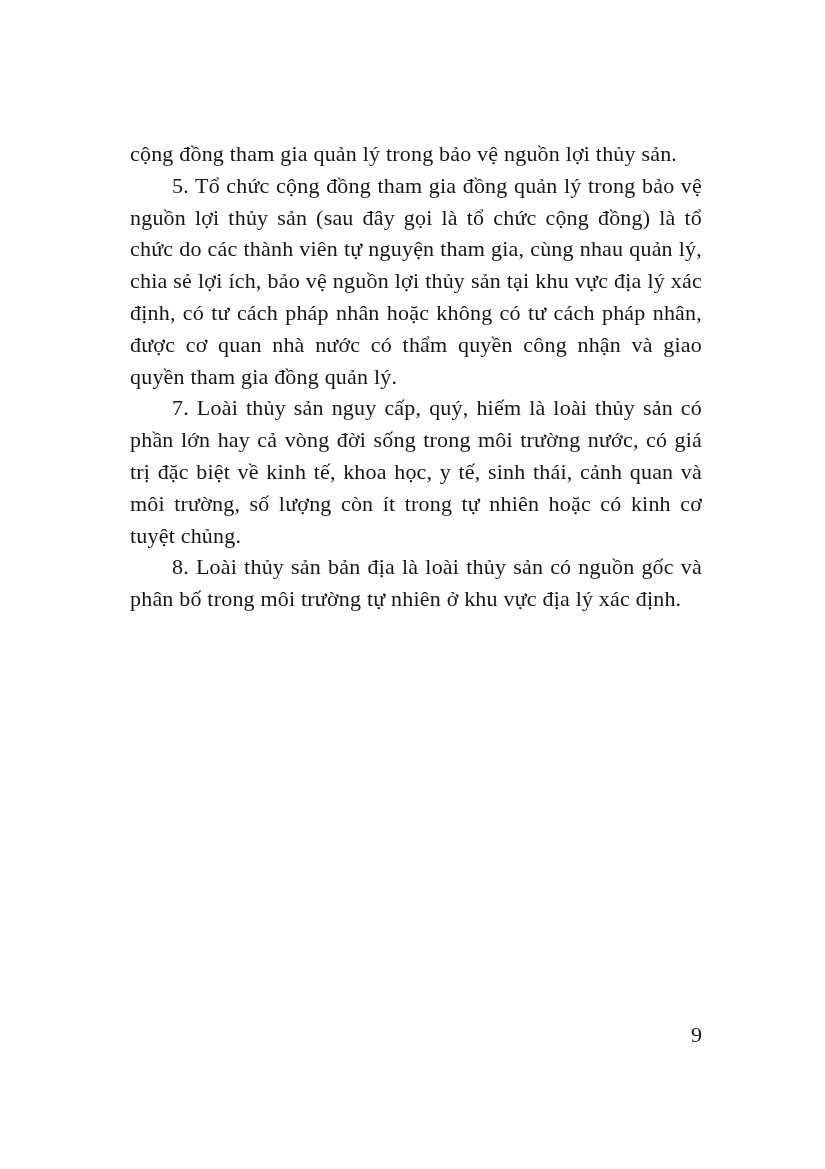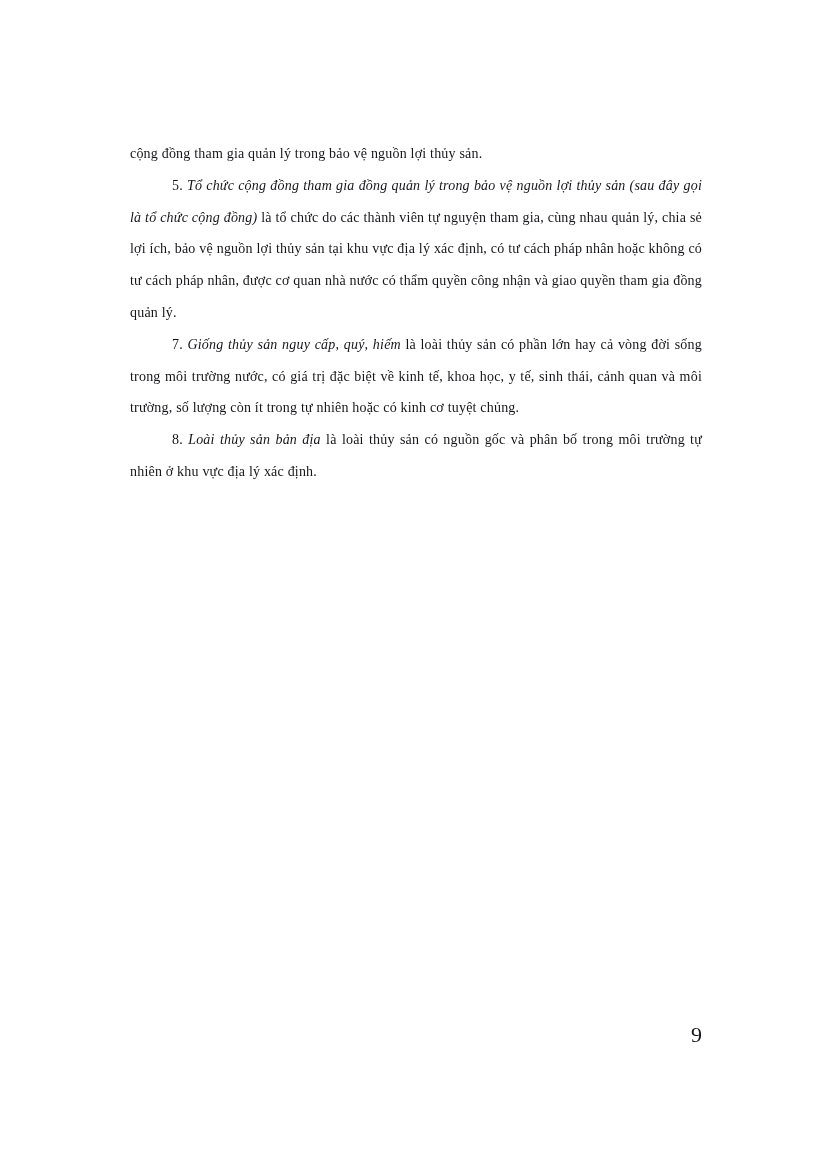--- a/index.html
+++ b/index.html
@@ -14,49 +14,48 @@
     background: #ffffff;
     overflow: hidden;
     font-family: "Liberation Serif", "DejaVu Serif", serif;
     color: #16161a;
   }
   .text-block {
     position: absolute;
     left: 130px;
     top: 138px;
     width: 572px;
-    font-size: 14px;
+    font-size: 22px;
     line-height: 31.8px;
     text-align: justify;
     letter-spacing: 0.2px;
   }
   .para {
     margin: 0;
     padding: 0;
   }
   .para.indent {
     text-indent: 42px;
   }
   .italic {
-    font-style: italic;
   }
   .page-number {
     position: absolute;
     left: 130px;
     top: 1022px;
     width: 572px;
     text-align: right;
     font-size: 22px;
     color: #16161a;
   }
 </style>
 </head>
 <body>
 
 <div class="page">
   <div class="text-block">
       <p class="para"><span>cộng đồng tham gia quản lý trong bảo vệ nguồn lợi thủy sản.</span></p>
       <p class="para indent"><span>5. </span><span class="italic">Tổ chức cộng đồng tham gia đồng quản lý trong bảo vệ nguồn lợi thủy sản (sau đây gọi là tổ chức cộng đồng)</span><span> là tổ chức do các thành viên tự nguyện tham gia, cùng nhau quản lý, chia sẻ lợi ích, bảo vệ nguồn lợi thủy sản tại khu vực địa lý xác định, có tư cách pháp nhân hoặc không có tư cách pháp nhân, được cơ quan nhà nước có thẩm quyền công nhận và giao quyền tham gia đồng quản lý.</span></p>
-      <p class="para indent"><span>7. </span><span class="italic">Giống thủy sản nguy cấp, quý, hiếm</span><span> là loài thủy sản có phần lớn hay cả vòng đời sống trong môi trường nước, có giá trị đặc biệt về kinh tế, khoa học, y tế, sinh thái, cảnh quan và môi trường, số lượng còn ít trong tự nhiên hoặc có kinh cơ tuyệt chủng.</span></p>
+      <p class="para indent"><span>7. </span><span class="italic">Loài thủy sản nguy cấp, quý, hiếm</span><span> là loài thủy sản có phần lớn hay cả vòng đời sống trong môi trường nước, có giá trị đặc biệt về kinh tế, khoa học, y tế, sinh thái, cảnh quan và môi trường, số lượng còn ít trong tự nhiên hoặc có kinh cơ tuyệt chủng.</span></p>
       <p class="para indent"><span>8. </span><span class="italic">Loài thủy sản bản địa</span><span> là loài thủy sản có nguồn gốc và phân bố trong môi trường tự nhiên ở khu vực địa lý xác định.</span></p>
     </div>
   <div class="page-number">9</div>
 </div>
 
 </body></html>

